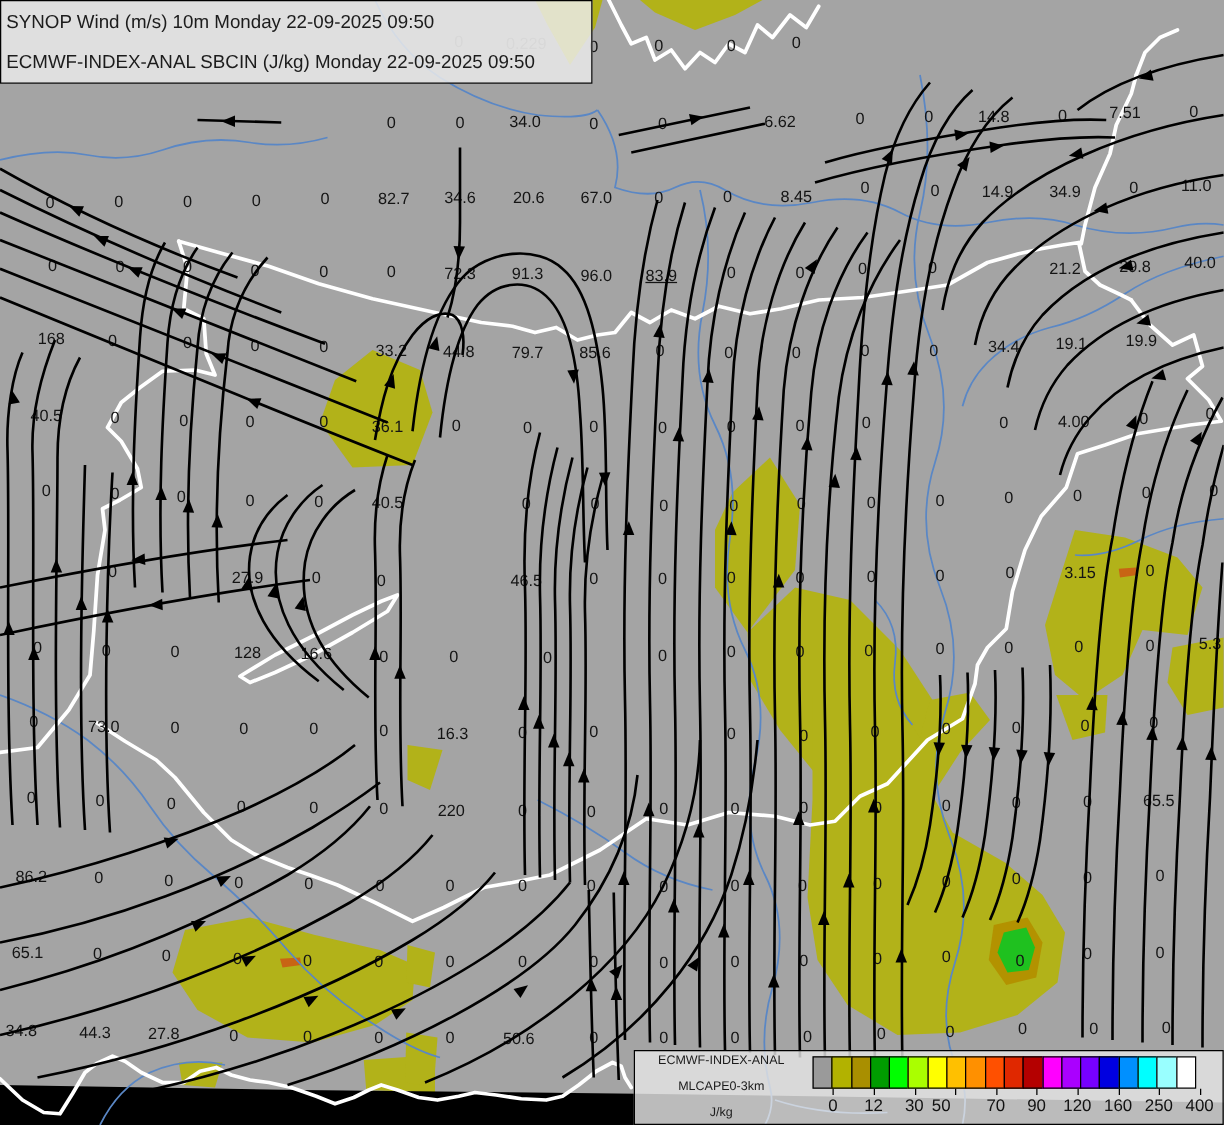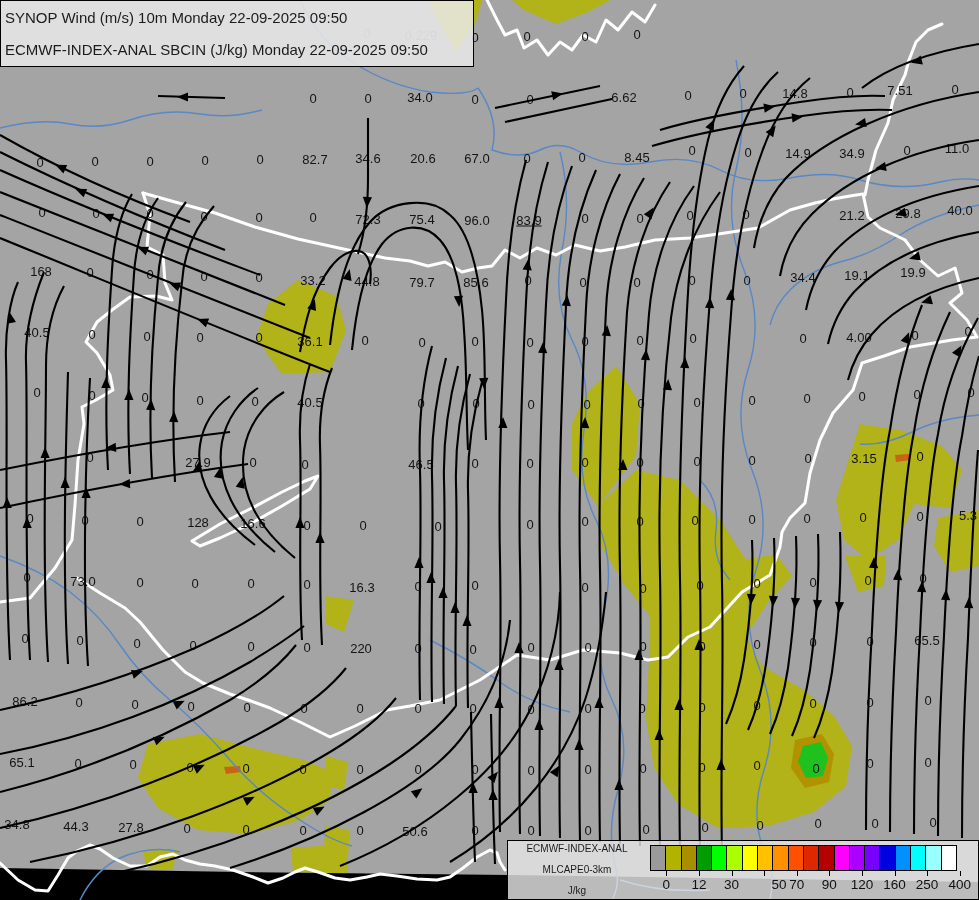--- a/index.html
+++ b/index.html
@@ -83,21 +83,21 @@
       <div class="map-label" style="left: 900px; top: 90px;">7.51</div>
       <div class="map-label" style="left: 315px; top: 159px;">82.7</div>
       <div class="map-label" style="left: 368px; top: 158px;">34.6</div>
       <div class="map-label" style="left: 423px; top: 158px;">20.6</div>
       <div class="map-label" style="left: 477px; top: 158px;">67.0</div>
       <div class="map-label" style="left: 637px; top: 157px;">8.45</div>
       <div class="map-label" style="left: 798px; top: 153px;">14.9</div>
       <div class="map-label" style="left: 852px; top: 153px;">34.9</div>
       <div class="map-label" style="left: 957px; top: 148px;">11.0</div>
       <div class="map-label" style="left: 368px; top: 219px;">72.3</div>
-      <div class="map-label" style="left: 422px; top: 219px;">75.4</div>
+      <div class="map-label" style="left: 422px; top: 219px;">91.3</div>
       <div class="map-label" style="left: 477px; top: 220px;">96.0</div>
       <div class="map-label" style="left: 529px; top: 220px; text-decoration: underline;">83.9</div>
       <div class="map-label" style="left: 852px; top: 215px;">21.2</div>
       <div class="map-label" style="left: 908px; top: 213px;">29.8</div>
       <div class="map-label" style="left: 960px; top: 210px;">40.0</div>
       <div class="map-label" style="left: 41px; top: 271px;">168</div>
       <div class="map-label" style="left: 313px; top: 280px;">33.2</div>
       <div class="map-label" style="left: 367px; top: 281px;">44.8</div>
       <div class="map-label" style="left: 422px; top: 282px;">79.7</div>
       <div class="map-label" style="left: 476px; top: 282px;">85.6</div>
@@ -502,21 +502,21 @@
         <div class="cbar-box" style="background: rgb(255, 255, 255);"></div>
       </div>
     <div id="cbar-ticks">
         <div class="cbar-tick-mark" style="left: 16.3px;"></div>
         <div class="cbar-tick-label" style="left: 16.3px;">0</div>
         <div class="cbar-tick-mark" style="left: 48.9px;"></div>
         <div class="cbar-tick-label" style="left: 48.9px;">12</div>
         <div class="cbar-tick-mark" style="left: 81.5px;"></div>
         <div class="cbar-tick-label" style="left: 81.5px;">30</div>
         <div class="cbar-tick-mark" style="left: 114.1px;"></div>
-        <div class="cbar-tick-label" style="left: 129px;">50</div>
+        <div class="cbar-tick-label" style="left: 103px;">50</div>
         <div class="cbar-tick-mark" style="left: 146.7px;"></div>
         <div class="cbar-tick-label" style="left: 146.7px;">70</div>
         <div class="cbar-tick-mark" style="left: 179.3px;"></div>
         <div class="cbar-tick-label" style="left: 179.3px;">90</div>
         <div class="cbar-tick-mark" style="left: 211.9px;"></div>
         <div class="cbar-tick-label" style="left: 211.9px;">120</div>
         <div class="cbar-tick-mark" style="left: 244.5px;"></div>
         <div class="cbar-tick-label" style="left: 244.5px;">160</div>
         <div class="cbar-tick-mark" style="left: 277.1px;"></div>
         <div class="cbar-tick-label" style="left: 277.1px;">250</div>

